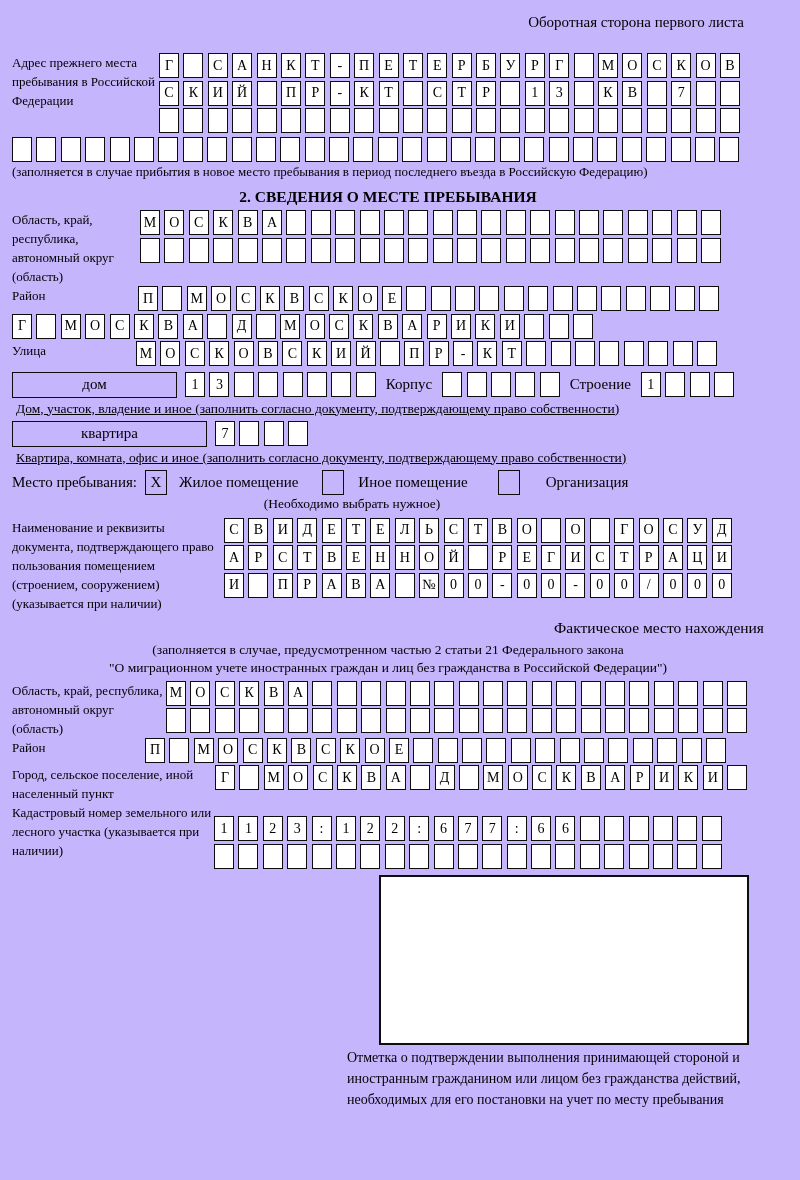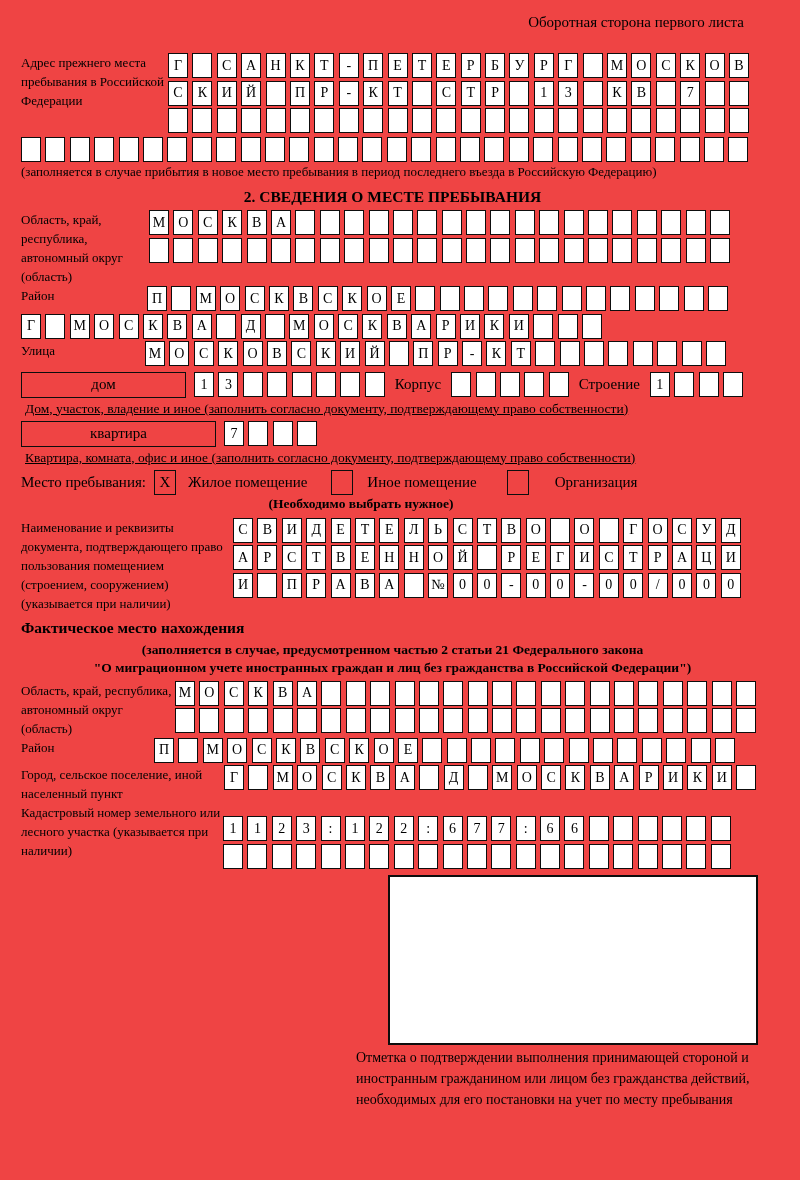--- a/index.html
+++ b/index.html
@@ -1,52 +1,52 @@
 <!DOCTYPE html>
 <html><head>
 <meta charset="utf-8">
 <style>
   html,body { margin:0; padding:0; background:#fff; }
   .page {
     position:relative; width:800px; height:1180px; box-sizing:border-box;
-    padding:14px 36px 0 21px; overflow:hidden; background:#ef4444; color:#000;
+    padding:14px 36px 0 12px; overflow:hidden; background:#c4b5fd; color:#000;
     font-family:"Liberation Serif", serif;
   }
   .hdr { text-align:right; font-size:15px; padding-right:20px; }
   .field { display:flex; align-items:flex-start; }
   .flabel { flex:none; font-size:13px; line-height:19px; }
   .rows { flex:none; }
   .cellrow { display:flex; column-gap:4.4px; margin-bottom:2.5px; }
   .cell {
     flex:none; width:20px; height:25px; box-sizing:border-box;
     border:1.5px solid #0d0d0d; display:flex; align-items:center; justify-content:center;
     font-size:14px; background:#fff;
   }
   .note { text-align:left; font-size:13px; line-height:16px; margin-top:2px; }
   .h2 { text-align:center; font-weight:bold; font-size:15.5px; margin:8px 0 4px 0; }
-  .h3 { text-align:left; font-weight:bold; font-size:15.5px; margin:6px 0 4px 0; }
+  .h3 { text-align:right; font-weight:normal; font-size:15.5px; margin:6px 0 4px 0; }
   .inline-row { display:flex; align-items:center; }
   .widebox {
     flex:none; height:26px; box-sizing:border-box; border:1.5px solid #0d0d0d;
     display:flex; align-items:center; justify-content:center; font-size:15px;
   }
   .inlabel { flex:none; font-size:15px; padding:0 10px; }
   .caption { font-size:13.5px; line-height:17px; margin:2px 0 4px 4px;text-decoration:underline; }
   .chk {
     flex:none; width:22px; height:25px; box-sizing:border-box; border:1.5px solid #0d0d0d;
     display:flex; align-items:center; justify-content:center; font-size:15px;
   }
   .mtxt { font-size:15px; flex:none; }
   .stamp {
     box-sizing:border-box; width:370px; height:170px; border:2px solid #0d0d0d;
     margin-left:367px; margin-top:4px; background:#fff;
   }
   .stampcap { width:430px; margin-left:335px; margin-top:2px; text-align:left;
     font-size:14px; line-height:21px; }
-  .cnote { text-align:center; font-size:13.5px; line-height:18px;font-weight:bold; }
+  .cnote { text-align:center; font-size:13.5px; line-height:18px; }
 </style>
 </head>
 <body>
 
 <div class="page">
 
   <div class="hdr">Оборотная сторона первого листа</div>
 
   <div class="field" style="margin-top:22px">
     <div class="flabel" style="width:147px">Адрес прежнего места пребывания в Российской Федерации</div>

